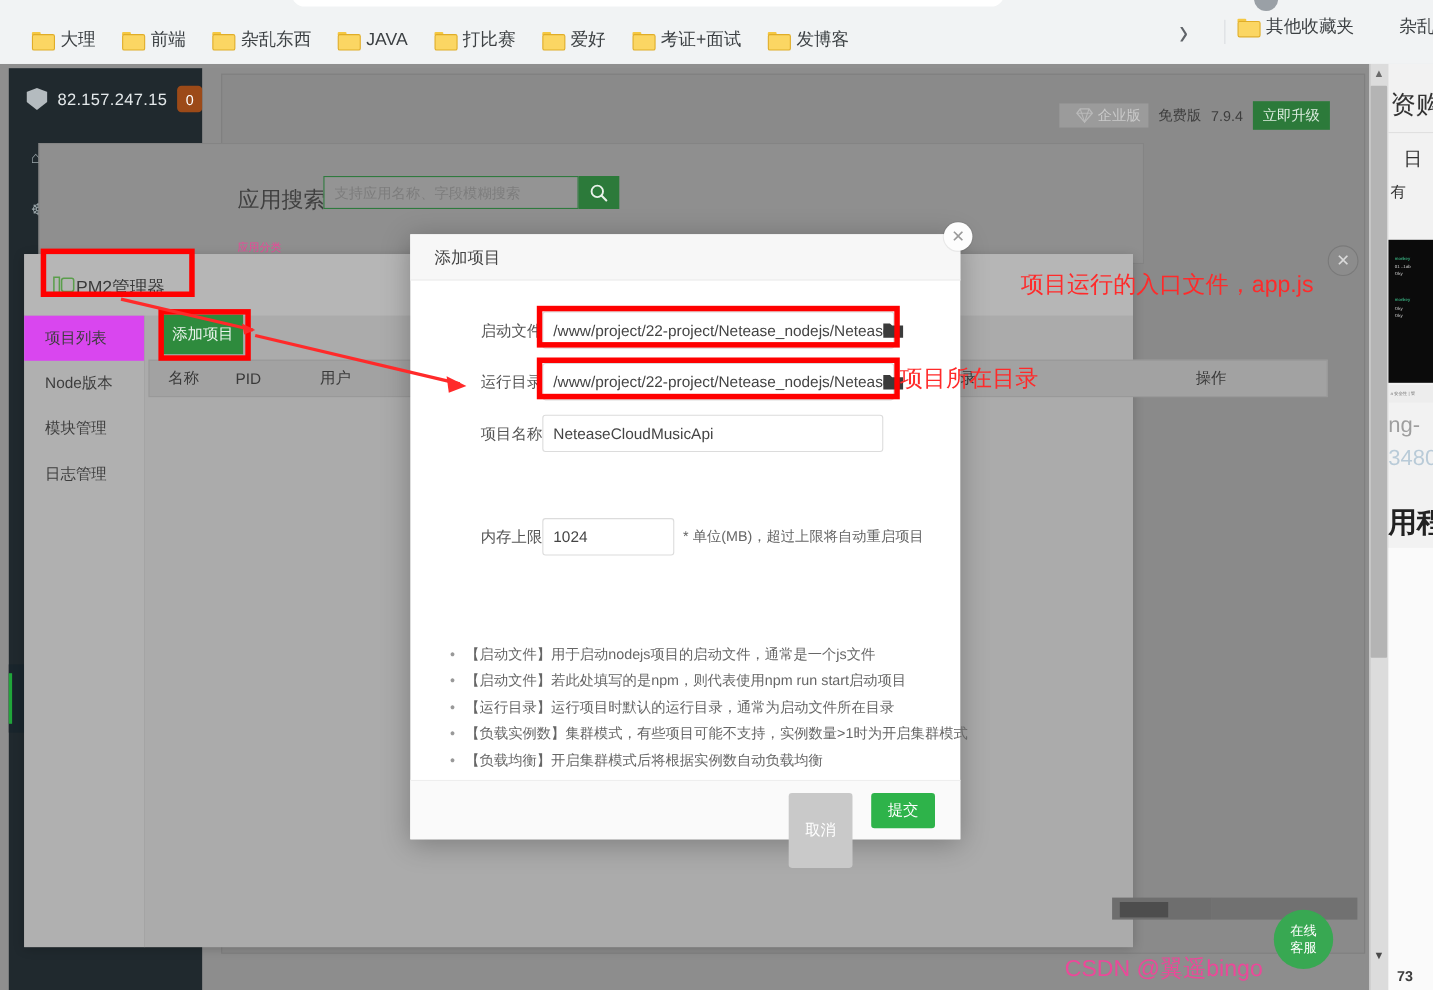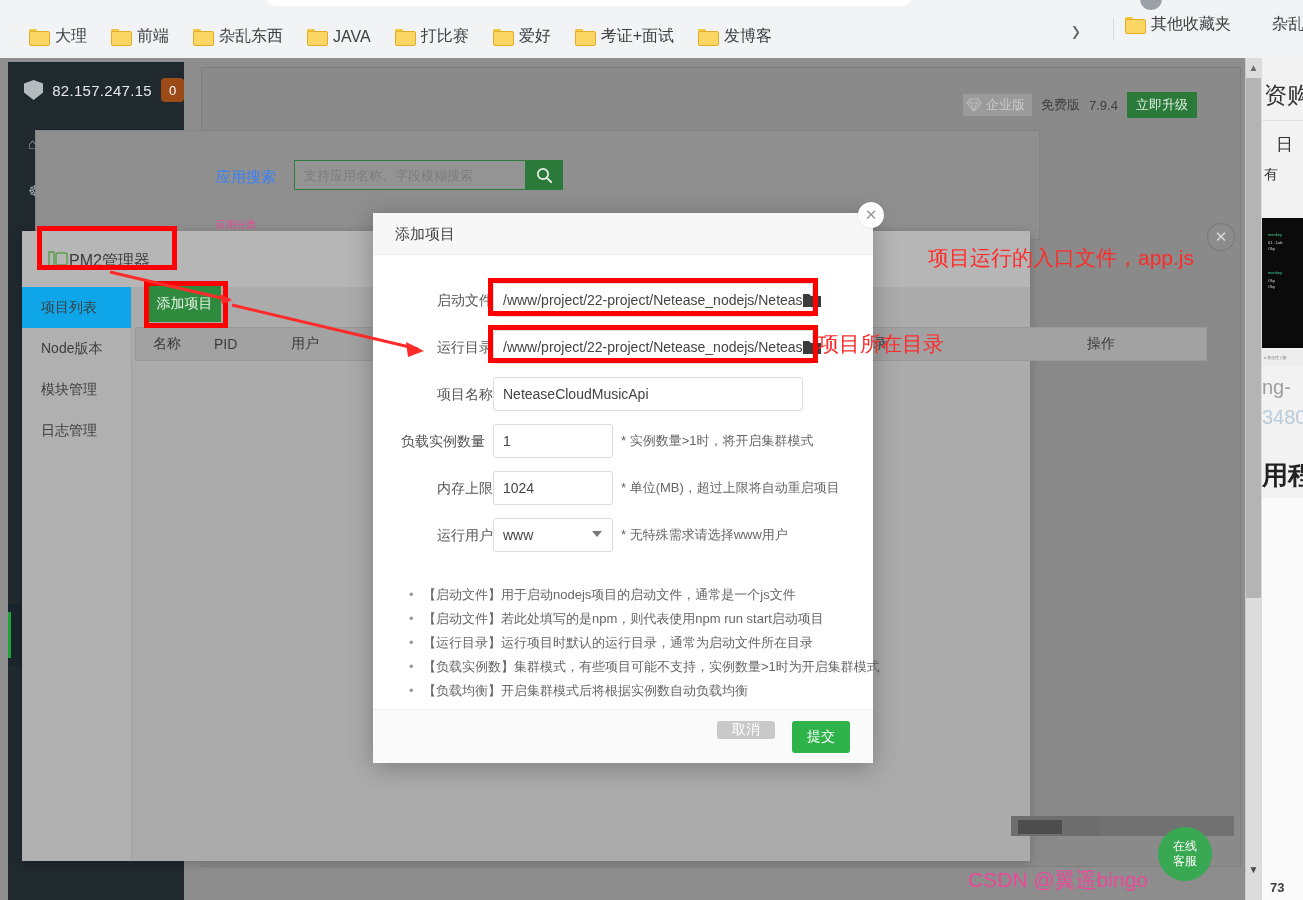--- a/index.html
+++ b/index.html
@@ -148,36 +148,36 @@
   }
   .tab-active{
     position:absolute; left:19px; top:6px; width:75px; height:47px;
     background:#979797; color:#2f7a3e; font-size:14px;
     display:flex; align-items:center; justify-content:center;
   }
   .tab-underline{
     position:absolute; left:37px; top:50px; width:38px; height:3px; background:#2e7d3b;
   }
   .ent-wrap{ position:absolute; left:963px; top:92px; display:flex; align-items:center; gap:9px;}
-  .ent-badge{ display:flex;align-items:center;gap:4px;background:#9b9b9b;padding:2px 7px 2px 3px;}
+  .ent-badge{ display:flex;align-items:center;gap:4px;background:#9b9b9b;padding:2px 7px 2px 15px;}
   .diamond{
     width:16px;height:14px;position:relative;
   }
   .diamond svg{display:block;}
   .ent-txt{ font-size:13px;color:#c9c9c9;}
   .free-txt{ font-size:13px;color:#3e3e3e;}
   .ver-txt{ font-size:13px;color:#3e3e3e;}
   .upgrade-btn{
     background:#2c7a3a; color:#dcecdf; font-size:13px; padding:4px 9px;
   }
   .search-panel{
     position:absolute; left:35px; top:130px; width:1005px; height:110px;
     background:#8f8f8f; border:1px solid #848484;
   }
-  .lbl-search{ position:absolute; left:216px; top:168px; font-size:15px; color:#3b82f6;}
+  .lbl-search{ position:absolute; left:216px; top:168px; font-size:20px; color:#404040;}
   .search-box{
     position:absolute; left:294px; top:160px; width:232px; height:30px;
     background:#949494; border:1px solid #2f7a3e;
     font-size:13px; color:#7d7d7d; padding:6px 9px;
   }
   .search-btn{
     position:absolute; left:526px; top:160px; width:37px; height:30px;
     background:#2c7a3a; display:flex;align-items:center;justify-content:center;
   }
   .search-btn svg{ display:block; }
@@ -195,21 +195,21 @@
     position:absolute; left:25px; top:19px; font-size:16px; color:#3a3a3a;
   }
   .pm2-side{
     position:absolute; left:0; top:56px; width:110px; height:574px; background:#b0b0b0;
     border-right:1px solid #a3a3a3;
   }
   .pm2-side-item{
     height:41px; display:flex;align-items:center;padding-left:19px;
     font-size:14px; color:#3d3d3d;
   }
-  .pm2-side-item.active{ background:#0ea5e9; }
+  .pm2-side-item.active{ background:#d946ef; }
   .pm2-body{
     position:absolute; left:110px; top:56px; width:898px; height:574px; background:#ababab;
   }
   .add-btn{
     position:absolute; left:148px; top:286px; width:73px; height:36px;
     background:#2e8b3d; color:#e8f3ea; font-size:14px;
     display:flex;align-items:center;justify-content:center;
   }
   .tbl-head{
     position:absolute; left:135px; top:327px; width:1072px; height:34px;
@@ -279,21 +279,21 @@
     white-space:nowrap;
   }
   .bullets li:before{
     content:"•"; position:absolute; left:0; top:0; color:#999;
   }
   .modal-foot{
     position:absolute; left:0; top:496px; width:500px; height:54px;
     background:#fafafa; border-top:1px solid #eee;
   }
   .btn-cancel{
-    position:absolute; right:98px; top:11px; padding:0 15px;
+    position:absolute; right:98px; top:11px; padding:25px 15px;
     background:#c9c9c9; color:#fff; font-size:14px; border-radius:3px;
   }
   .btn-submit{
     position:absolute; right:23px; top:11px; padding:7px 15px;
     background:#2eb34a; color:#fff; font-size:14px; border-radius:3px;
   }
 
   
   .rbox{ position:absolute; border:5px solid #ff0000; }
   .rtext{ position:absolute; color:#ff2a2a; font-size:21px; white-space:nowrap; }
@@ -432,40 +432,27 @@
             <path d="M2 5 h6 l2 2 h10 v11 h-18 z" fill="#3b3b3b"></path>
           </svg>
       </div>
     </div>
 
     <div class="frow" style="top:164px;">
       <div class="flabel" style="left:20px;">项目名称</div>
       <div class="finput" style="width:310px;">NeteaseCloudMusicApi</div>
     </div>
 
-    <div class="frow" style="top:211px;">
-      <div class="flabel" style="left:12px;">负载实例数量</div>
-      <div class="finput" style="width:120px;">1</div>
-      <div class="fhint" style="left:248px;">* 实例数量&gt;1时，将开启集群模式</div>
-    </div>
 
     <div class="frow" style="top:258px;">
       <div class="flabel" style="left:20px;">内存上限</div>
       <div class="finput" style="width:120px;">1024</div>
       <div class="fhint" style="left:248px;">* 单位(MB)，超过上限将自动重启项目</div>
     </div>
 
-    <div class="frow" style="top:305px;">
-      <div class="flabel" style="left:20px;">运行用户</div>
-      <div class="finput" style="width:120px; position:absolute;">
-        <span>www</span>
-        <span class="sel-arrow"></span>
-      </div>
-      <div class="fhint" style="left:248px;">* 无特殊需求请选择www用户</div>
-    </div>
 
     <ul class="bullets">
       <li>【启动文件】用于启动nodejs项目的启动文件，通常是一个js文件</li>
       <li>【启动文件】若此处填写的是npm，则代表使用npm run start启动项目</li>
       <li>【运行目录】运行项目时默认的运行目录，通常为启动文件所在目录</li>
       <li>【负载实例数】集群模式，有些项目可能不支持，实例数量&gt;1时为开启集群模式</li>
       <li>【负载均衡】开启集群模式后将根据实例数自动负载均衡</li>
     </ul>
 
     <div class="modal-foot">

